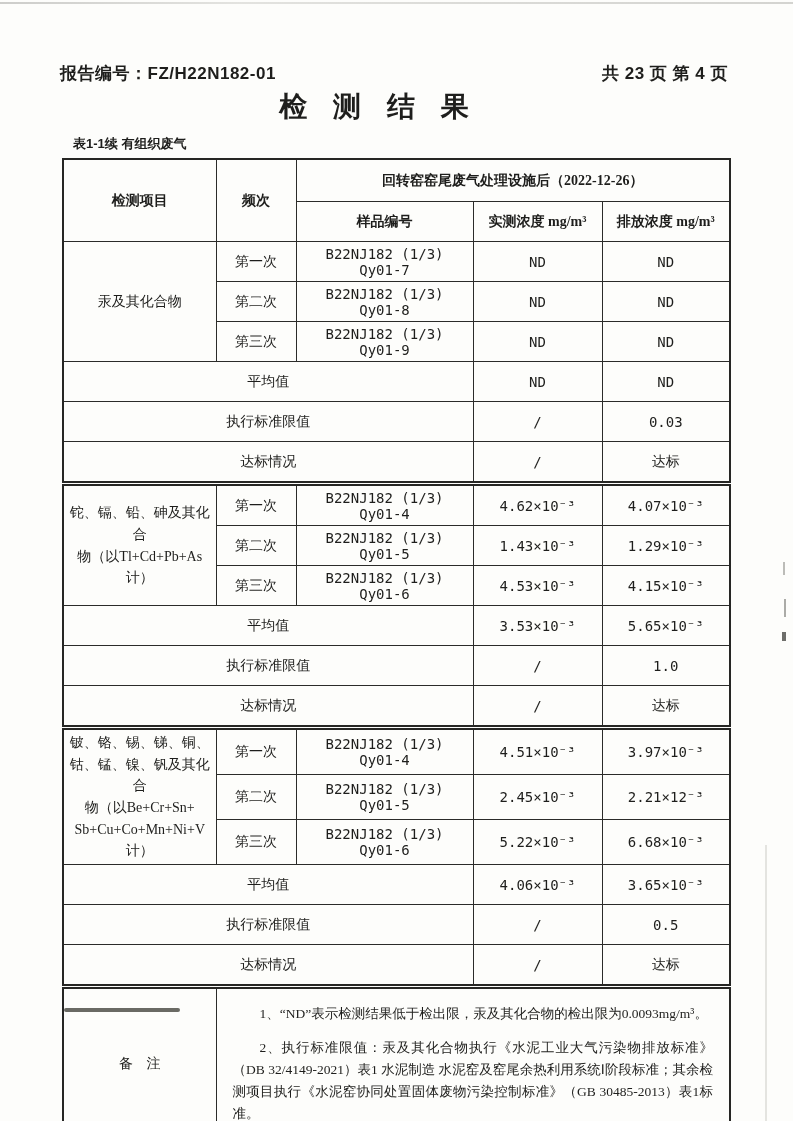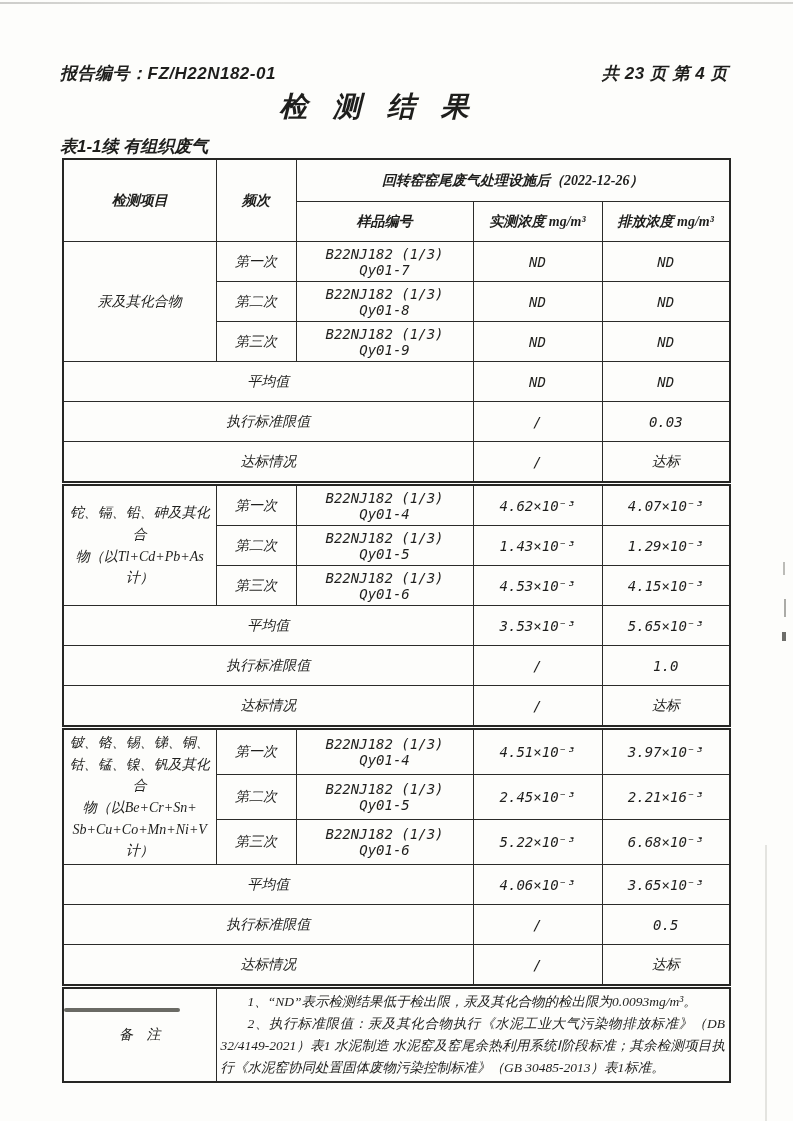--- a/index.html
+++ b/index.html
@@ -4,44 +4,43 @@
 <style>
   html,body { margin:0; padding:0; }
   .page {
     position: relative;
     width: 793px;
     height: 1121px;
     background: #fdfdfb;
     font-family: "Liberation Serif", serif;
     color: #1e1e1c;
     overflow: hidden;
-    font-style: italic;
   }
   .topline {
     position:absolute; top:2px; left:0; width:793px; height:2px;
     background: linear-gradient(90deg,#bdbdba 0%,#dadad6 30%,#cfcfcb 60%,#c6c6c2 100%);
     opacity:.75;
   }
   .doc-header {
     position:absolute; top:62px; left:60px; width:668px;
     display:flex; justify-content:space-between; align-items:baseline;
     font-family:"Liberation Sans", sans-serif;
     font-weight:700; font-size:17px; letter-spacing:.5px;
   }
   .doc-title {
     position:absolute; top:88px; left:0; width:748px;
     text-align:center;
     font-family:"Liberation Sans", sans-serif;
     font-weight:700; font-size:28px; letter-spacing:9px;
     text-indent:9px;
   }
   .table-caption {
-    position:absolute; top:135px; left:60px;
+    position:absolute; top:135px; left:73px;
     font-family:"Liberation Sans", sans-serif;
-    font-weight:700; font-size:17px;
+    font-weight:700; font-size:13px;
   }
   table.results {
     position:absolute; top:158px; left:62px;
     width:667px;
     border-collapse:collapse;
     table-layout:fixed;
     border:2.5px solid #262624;
   }
   table.results td {
     border:1.5px solid #2b2b29;
@@ -71,21 +70,21 @@
   }
   .slash { font-family:"DejaVu Sans Mono","DejaVu Sans", monospace; font-size:13.5px; }
   tr.section-start td { border-top:5px double #262624; }
   tr.remarks-row td { border-top:5px double #262624; }
   .remark-label { font-size:16px; letter-spacing:5px; text-indent:5px; }
   .remark-body {
     text-align:justify;
     padding:5px 8px 5px 8px;
   }
   .remark-body p {
-    margin:0;
+    margin:12px;
     text-indent:2em;
     font-size:13.5px;
     line-height:1.62;
     text-align:justify;
   }
   
   .artifact { position:absolute; }
   .art-dash-1 { left:783px; top:562px; width:2px; height:13px; background:#bcbcb8; }
   .art-dash-2 { left:784px; top:599px; width:2px; height:18px; background:#ababa7; }
   .art-dash-3 { left:782px; top:632px; width:4px; height:9px; background:#6e6e6a; }
@@ -206,21 +205,21 @@
 Sb+Cu+Co+Mn+Ni+V计）</td>
         <td>第一次</td>
         <td class="mono">B22NJ182 (1/3) Qy01-4</td>
         <td class="mono">4.51×10⁻³</td>
         <td class="mono">3.97×10⁻³</td>
       </tr>
       <tr class="body-row">
         <td>第二次</td>
         <td class="mono">B22NJ182 (1/3) Qy01-5</td>
         <td class="mono">2.45×10⁻³</td>
-        <td class="mono">2.21×16⁻³</td>
+        <td class="mono">2.21×12⁻³</td>
       </tr>
       <tr class="body-row">
         <td>第三次</td>
         <td class="mono">B22NJ182 (1/3) Qy01-6</td>
         <td class="mono">5.22×10⁻³</td>
         <td class="mono">6.68×10⁻³</td>
       </tr>
       <tr class="body-row">
         <td colspan="3">平均值</td>
         <td class="mono">4.06×10⁻³</td>

